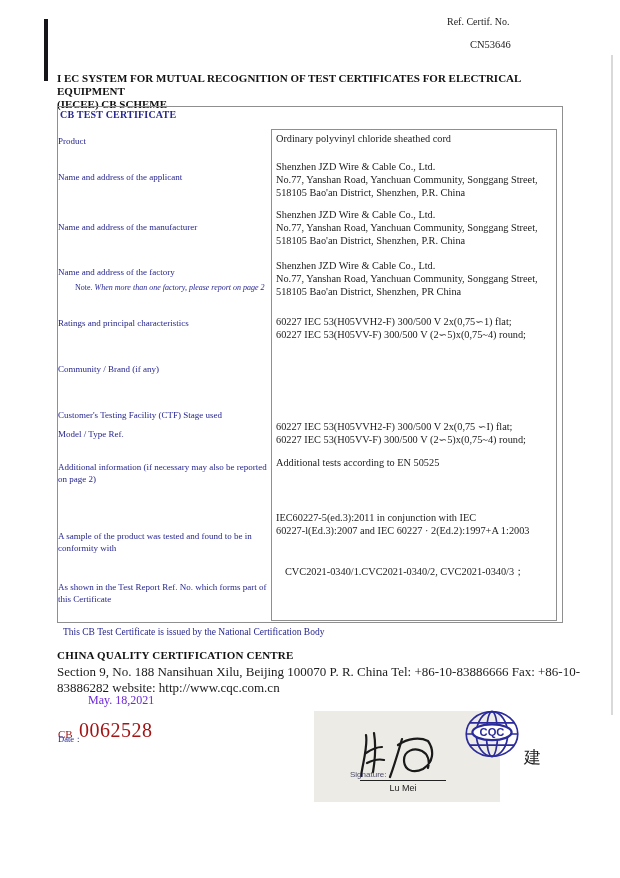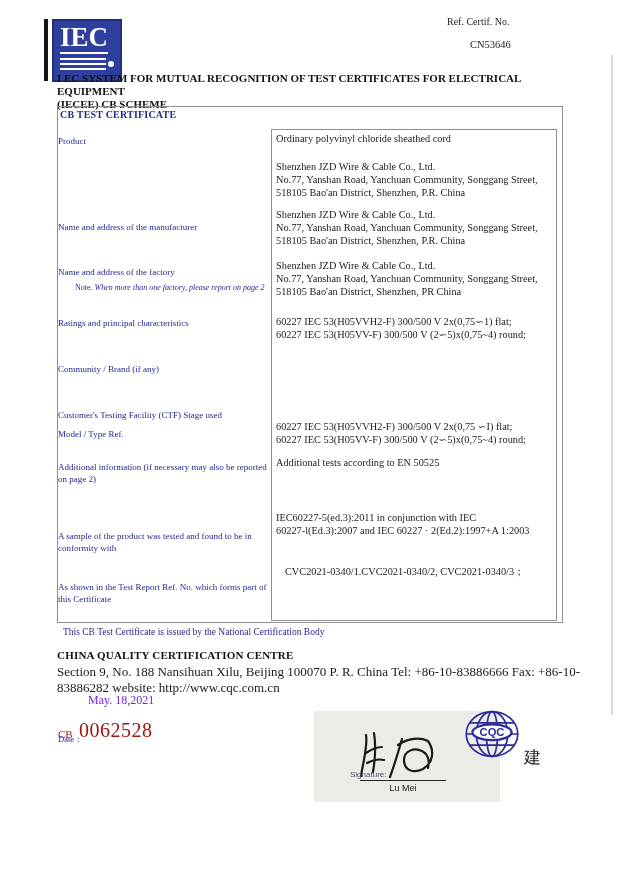--- a/index.html
+++ b/index.html
@@ -56,40 +56,33 @@
   .cqc-logo { position:absolute; left:464px; top:709px; }
   .stamp-char { position:absolute; left:524px; top:746px; font-size:17px; color:#222222; }
 </style>
 </head>
 <body>
 
 <div class="page">
   <div class="scan-edge"></div>
 
   <div class="iec-bar"></div>
-  <div class="iec-box">
-    <div class="iec-text">IEC</div>
-    <div class="iec-lines">
-      <div class="l"></div>
-        <div class="l dot"></div>
-        <div class="l"></div>
-    </div>
-  </div>
 
   <div class="ref-label">Ref. Certif. No.</div>
   <div class="ref-value">CN53646</div>
 
   <div class="scheme-title">I EC SYSTEM FOR MUTUAL RECOGNITION OF TEST CERTIFICATES FOR ELECTRICAL EQUIPMENT
 (IECEE) CB SCHEME</div>
 
   <div class="outer-box"></div>
   <div class="inner-box"></div>
   <div class="cert-title">CB TEST CERTIFICATE</div>
 
   <div class="lbl" style="top:136px">Product</div>
+  <div class="lbl" style="top:172px">Name and address of the applicant</div>
   <div class="lbl" style="top:222px">Name and address of the manufacturer</div>
   <div class="lbl" style="top:267px">Name and address of the factory</div>
   <div class="note-line" style="top:283px">
     <span>Note.</span>
     <span class="it">When more than one factory, please report on page 2</span>
   </div>
   <div class="lbl" style="top:318px">Ratings and principal characteristics</div>
   <div class="lbl" style="top:364px">Community / Brand (if any)</div>
   <div class="lbl" style="top:410px">Customer's Testing Facility (CTF) Stage used</div>
   <div class="lbl" style="top:429px">Model / Type Ref.</div>

